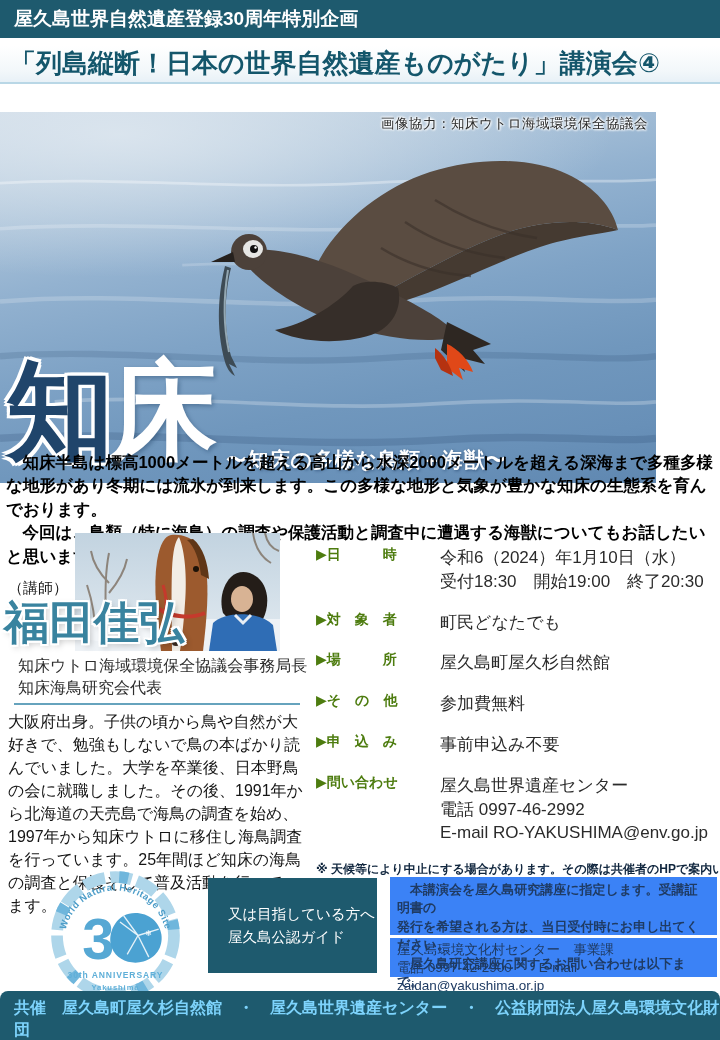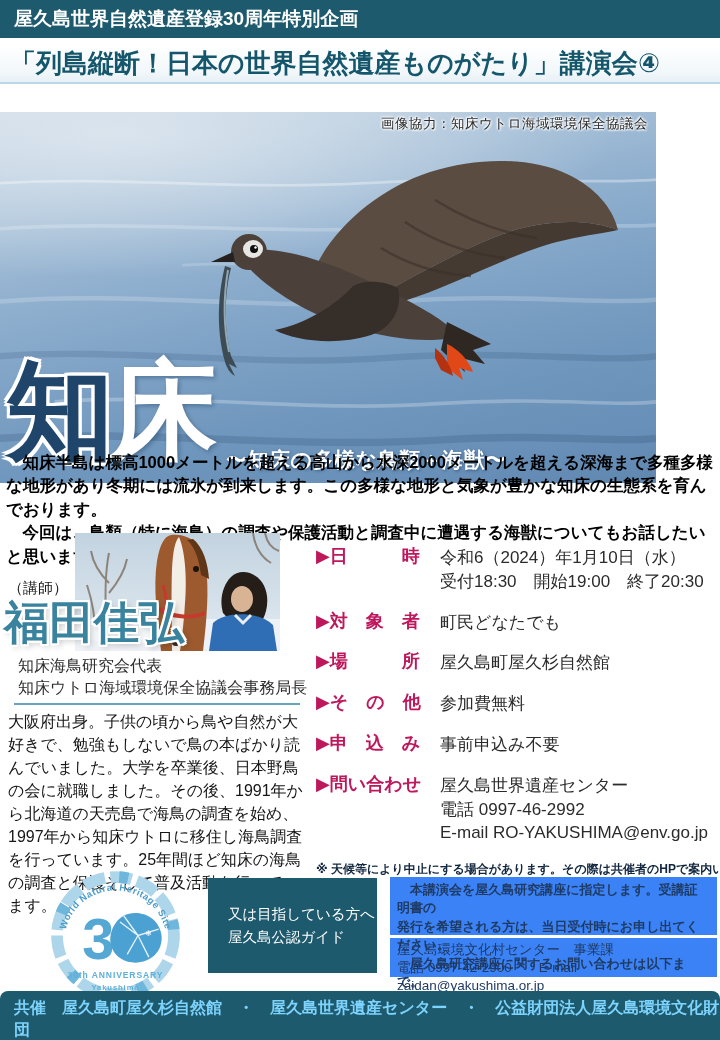--- a/index.html
+++ b/index.html
@@ -62,21 +62,21 @@
     position:absolute;left:4px;top:60px;font-size:45px;font-weight:bold;color:#39839f;white-space:nowrap;
     text-shadow:-2px -2px 0 #fff,2px -2px 0 #fff,-2px 2px 0 #fff,2px 2px 0 #fff,-2px 0 0 #fff,2px 0 0 #fff,0 -2px 0 #fff,0 2px 0 #fff,3px 3px 6px rgba(0,0,0,.25);
   }
   .speaker-orgs{position:absolute;left:18px;top:122px;font-size:16px;color:#2e2e2e;line-height:1.4;}
   .speaker-divider{position:absolute;left:14px;top:170px;width:286px;height:2px;background:#66a3bd;}
   .speaker-bio{position:absolute;left:8px;top:177px;width:301px;font-size:16px;color:#151515;line-height:1.44;}
   
   .right-col{position:absolute;left:316px;top:545px;width:402px;}
   .detail-row{display:flex;margin-bottom:16px;}
   .detail-label{
-    width:124px;flex:none;font-size:18px;font-weight:bold;color:#be185d;white-space:nowrap;line-height:1.3;
+    width:124px;flex:none;font-size:14px;font-weight:bold;color:#4d7c0f;white-space:nowrap;line-height:1.3;
   }
   .detail-value{font-size:17px;color:#2b2b2b;line-height:1.4;white-space:pre-line;padding-top:1px;}
   .detail-note{margin-top:7px;font-size:12px;font-weight:bold;color:#10263e;white-space:nowrap;}
   
   .logo-svg{position:absolute;left:48px;top:868px;}
   .guide-box{
     position:absolute;left:208px;top:878px;width:169px;height:95px;background:#1e5a6e;color:#fff;
     box-sizing:border-box;padding-left:20px;display:flex;flex-direction:column;justify-content:center;
     font-size:14.5px;line-height:1.55;
   }
@@ -188,22 +188,22 @@
         <path d="M156,44 C148,52 144,66 148,80 C156,90 176,92 188,86 C194,74 194,58 186,48 C178,38 164,36 156,44 Z" fill="#241d18"></path>
         <ellipse cx="167" cy="66" rx="11" ry="13" fill="#d8b394"></ellipse>
         <path d="M154,58 C152,50 158,44 166,44 C160,50 157,54 154,58 Z" fill="#241d18"></path>
         <path d="M138,90 C150,78 184,78 198,92 L202,118 L134,118 Z" fill="#2f6db5"></path>
         <path d="M160,82 L168,90 L176,82" stroke="#e8eef4" stroke-width="3" fill="none"></path>
       </g>
     </svg>
     <div class="speaker-role">（講師）</div>
     <div class="speaker-name">福田佳弘</div>
     <div class="speaker-orgs">
+      <div>知床ウトロ海域環境保全協議会事務局長</div>
       <div>知床海鳥研究会代表</div>
-      <div>知床ウトロ海域環境保全協議会事務局長</div>
     </div>
     <div class="speaker-divider"></div>
     <div class="speaker-bio">大阪府出身。子供の頃から鳥や自然が大好きで、勉強もしないで鳥の本ばかり読んでいました。大学を卒業後、日本野鳥の会に就職しました。その後、1991年から北海道の天売島で海鳥の調査を始め、1997年から知床ウトロに移住し海鳥調査を行っています。25年間ほど知床の海鳥の調査と保護そして普及活動を行っています。</div>
   </div>
 
   <div class="right-col">
     <div class="detail-row">
       <div class="detail-label">▶日　　　時</div>
       <div class="detail-value">令和6（2024）年1月10日（水）
 受付18:30　開始19:00　終了20:30</div>

